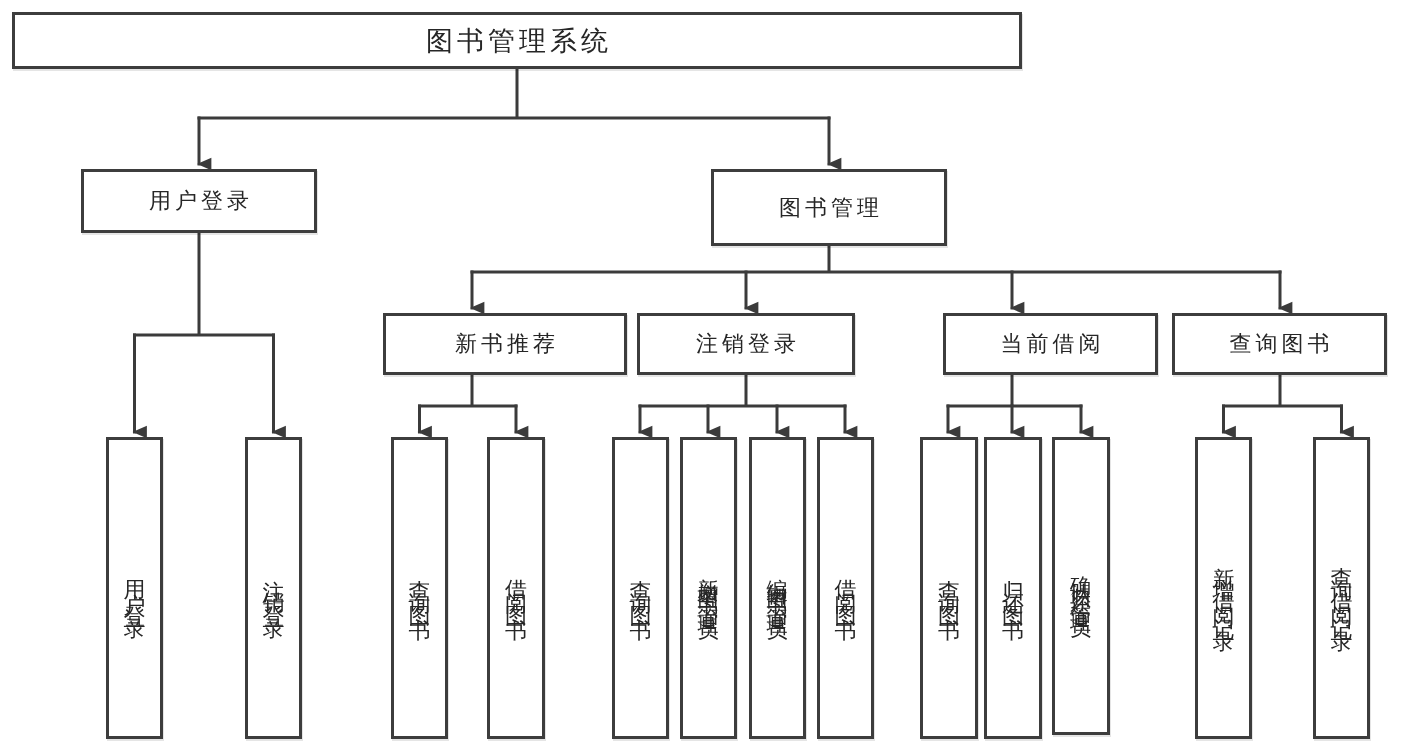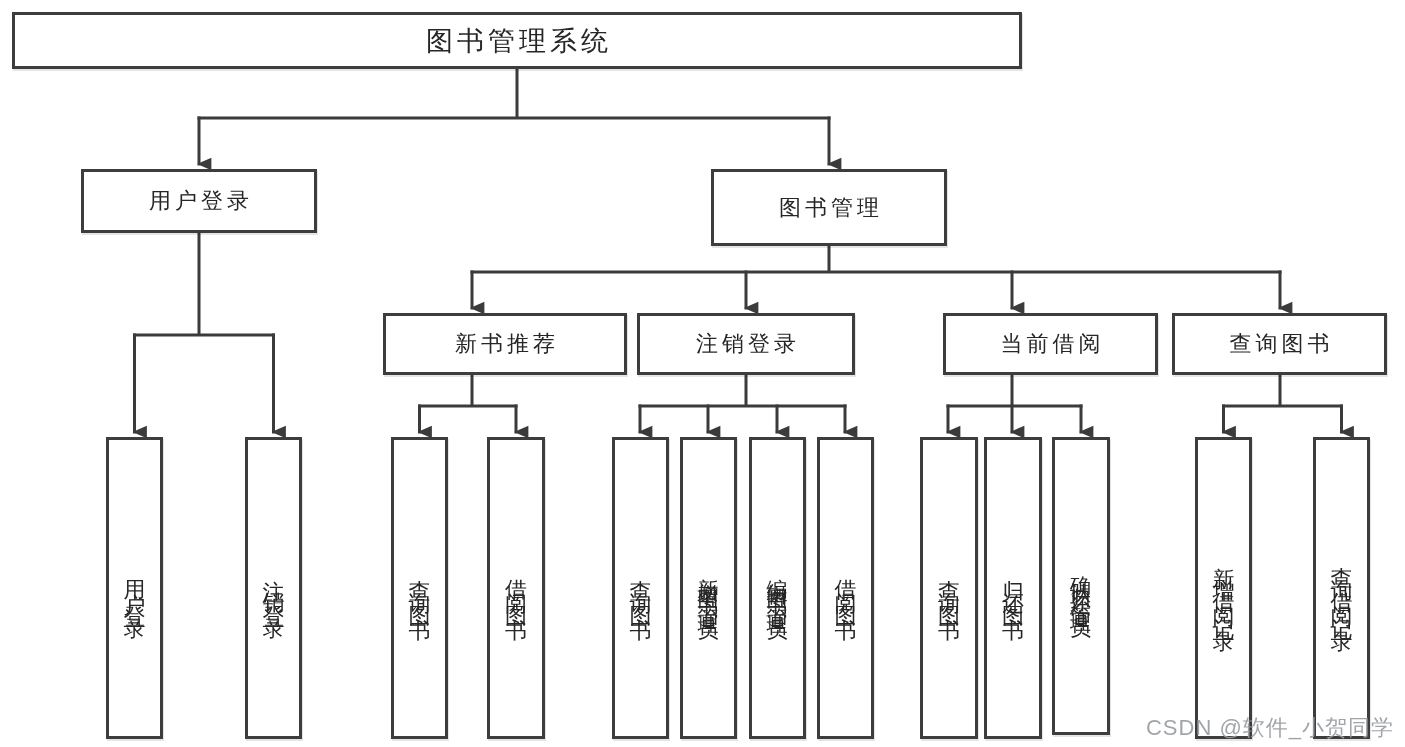--- a/index.html
+++ b/index.html
@@ -171,15 +171,14 @@
     <span>确认归还（管理员）</span>
   </div>
 
   <div class="node vbox" style="left:1195px; top:437px; width:57px; height:302px">
     <span>新增借阅记录</span>
   </div>
   <div class="node vbox" style="left:1313px; top:437px; width:57px; height:302px">
     <span>查询借阅记录</span>
   </div>
 
-  <div class="watermark">CSDN @软件_小贺同学</div>
 
 </div>
 
 </body></html>

